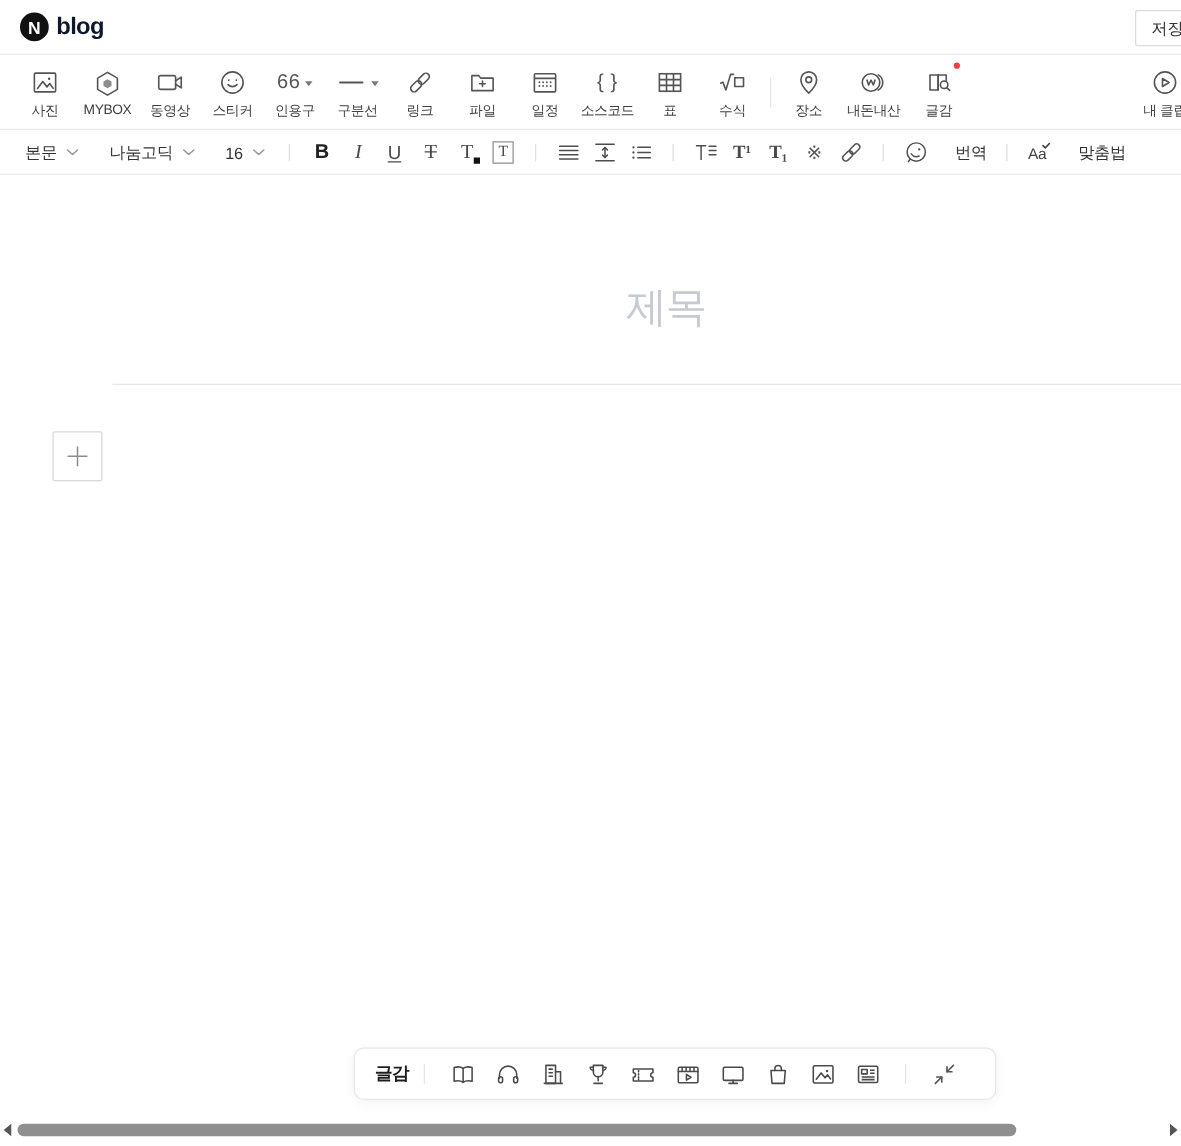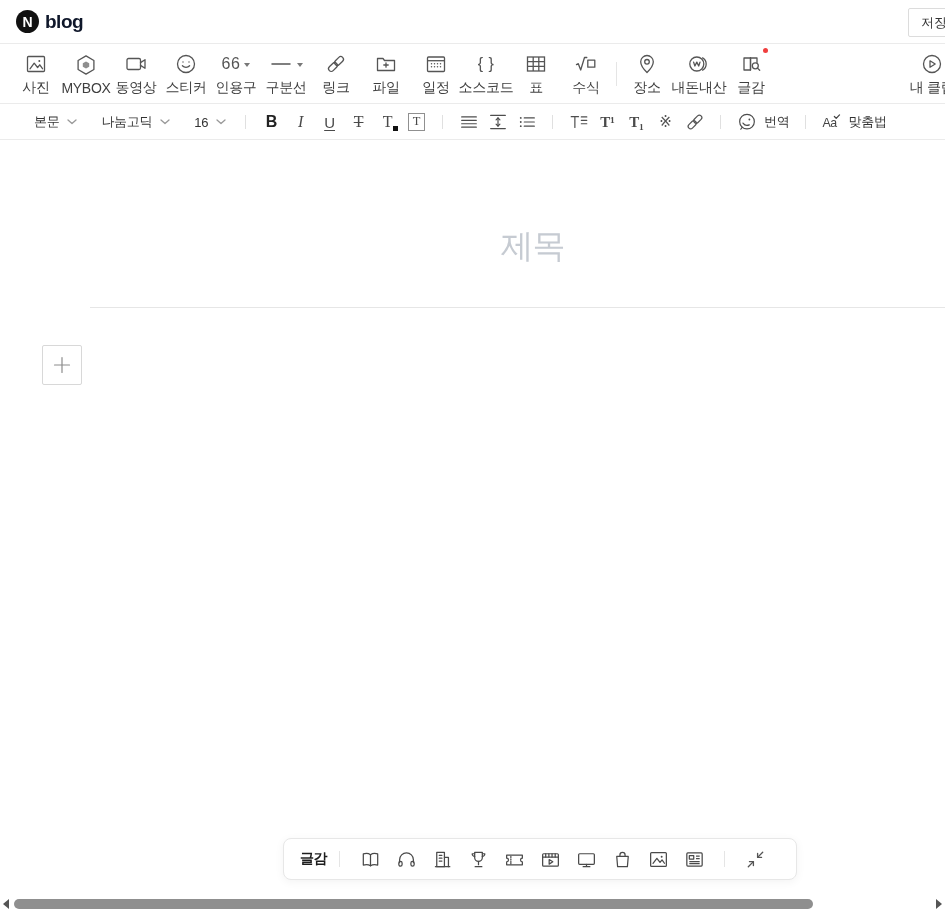--- a/index.html
+++ b/index.html
@@ -18,38 +18,38 @@
     padding-left:12px; font-size:13px; color:#333; cursor:pointer; }
 
   
   .insert-toolbar { position:absolute; left:0; top:45px; width:100%; height:59px;
     border-bottom:1px solid #ebebeb; display:flex; align-items:center; padding-left:11px; background:#fff; }
   .t-item { width:50px; flex:none; display:flex; flex-direction:column; align-items:center;
     background:none; border:none; padding:0; cursor:pointer;justify-content:flex-end; }
   .t-item.wide { width:54px; }
   .t-clip { width:54px; margin-right:-14px; }
   .t-ico { position:relative; height:26px; display:flex; align-items:center; justify-content:center; gap:4px; }
-  .t-label { margin-top:2px; font-size:14px; color:#3f3f3f; white-space:nowrap; letter-spacing:-0.3px; }
+  .t-label { margin-top:2px; font-size:11px; color:#3f3f3f; white-space:nowrap; letter-spacing:-0.3px; }
   .t-glyph { font-size:16px; color:#555; line-height:1; letter-spacing:0.5px; }
   .caret { width:0; height:0; border-left:3.5px solid transparent; border-right:3.5px solid transparent;
     border-top:4.5px solid #787878; margin-top:2px; }
   .badge { position:absolute; top:-3px; right:-5px; width:5px; height:5px; border-radius:50%; }
   .vsep { width:1px; height:24px; background:#e5e5e5; margin:0 5px; flex:none; }
   .tspacer { flex:1; }
 
   
   .format-toolbar { position:absolute; left:0; top:105px; width:100%; height:35px;
-    border-bottom:1px solid #ebebeb; display:flex; align-items:center; padding-left:34px; background:#fff; }
+    border-bottom:1px solid #ebebeb; display:flex; align-items:center; padding-left:20px; background:#fff; }
   .f-select { display:flex; align-items:center; gap:8px; font-size:13px; color:#333;
     background:none; border:none; padding:0; margin-right:24px; cursor:pointer; letter-spacing:-0.3px; }
   .f-select.small { margin-right:8px; }
   .f-sep { width:1px; height:14px; background:#e0e0e0; margin:0 11px; flex:none; }
   .f-btn { width:29px; height:29px; flex:none; display:flex; align-items:center; justify-content:center;
     background:none; border:none; padding:0; cursor:pointer; }
-  .f-labeled { display:flex; align-items:center; gap:6px; font-size:13px; color:#333;
+  .f-labeled { display:flex; align-items:center; gap:20px; font-size:13px; color:#333;
     background:none; border:none; padding:0 4px; cursor:pointer; letter-spacing:-0.3px; }
   .g { font-family:"Liberation Serif","DejaVu Serif","DejaVu Sans",serif; font-size:16px; color:#4a4a4a; line-height:1; }
   .g-bold { font-family:"Liberation Sans","DejaVu Sans",sans-serif; font-weight:700; color:#222; }
   .g-italic { font-style:italic; }
   .g-underline { font-family:"Liberation Sans","DejaVu Sans",sans-serif; font-size:15px;
     text-decoration:underline; text-underline-offset:2px; }
   .g-strike { text-decoration:line-through; }
   .g-color { position:relative; }
   .g-color i { position:absolute; right:-6px; bottom:-1px; width:5px; height:5px; background:#111; }
   .g-boxed { font-size:12.5px; border:1px solid #909090; padding:1px 4px 2px; }

